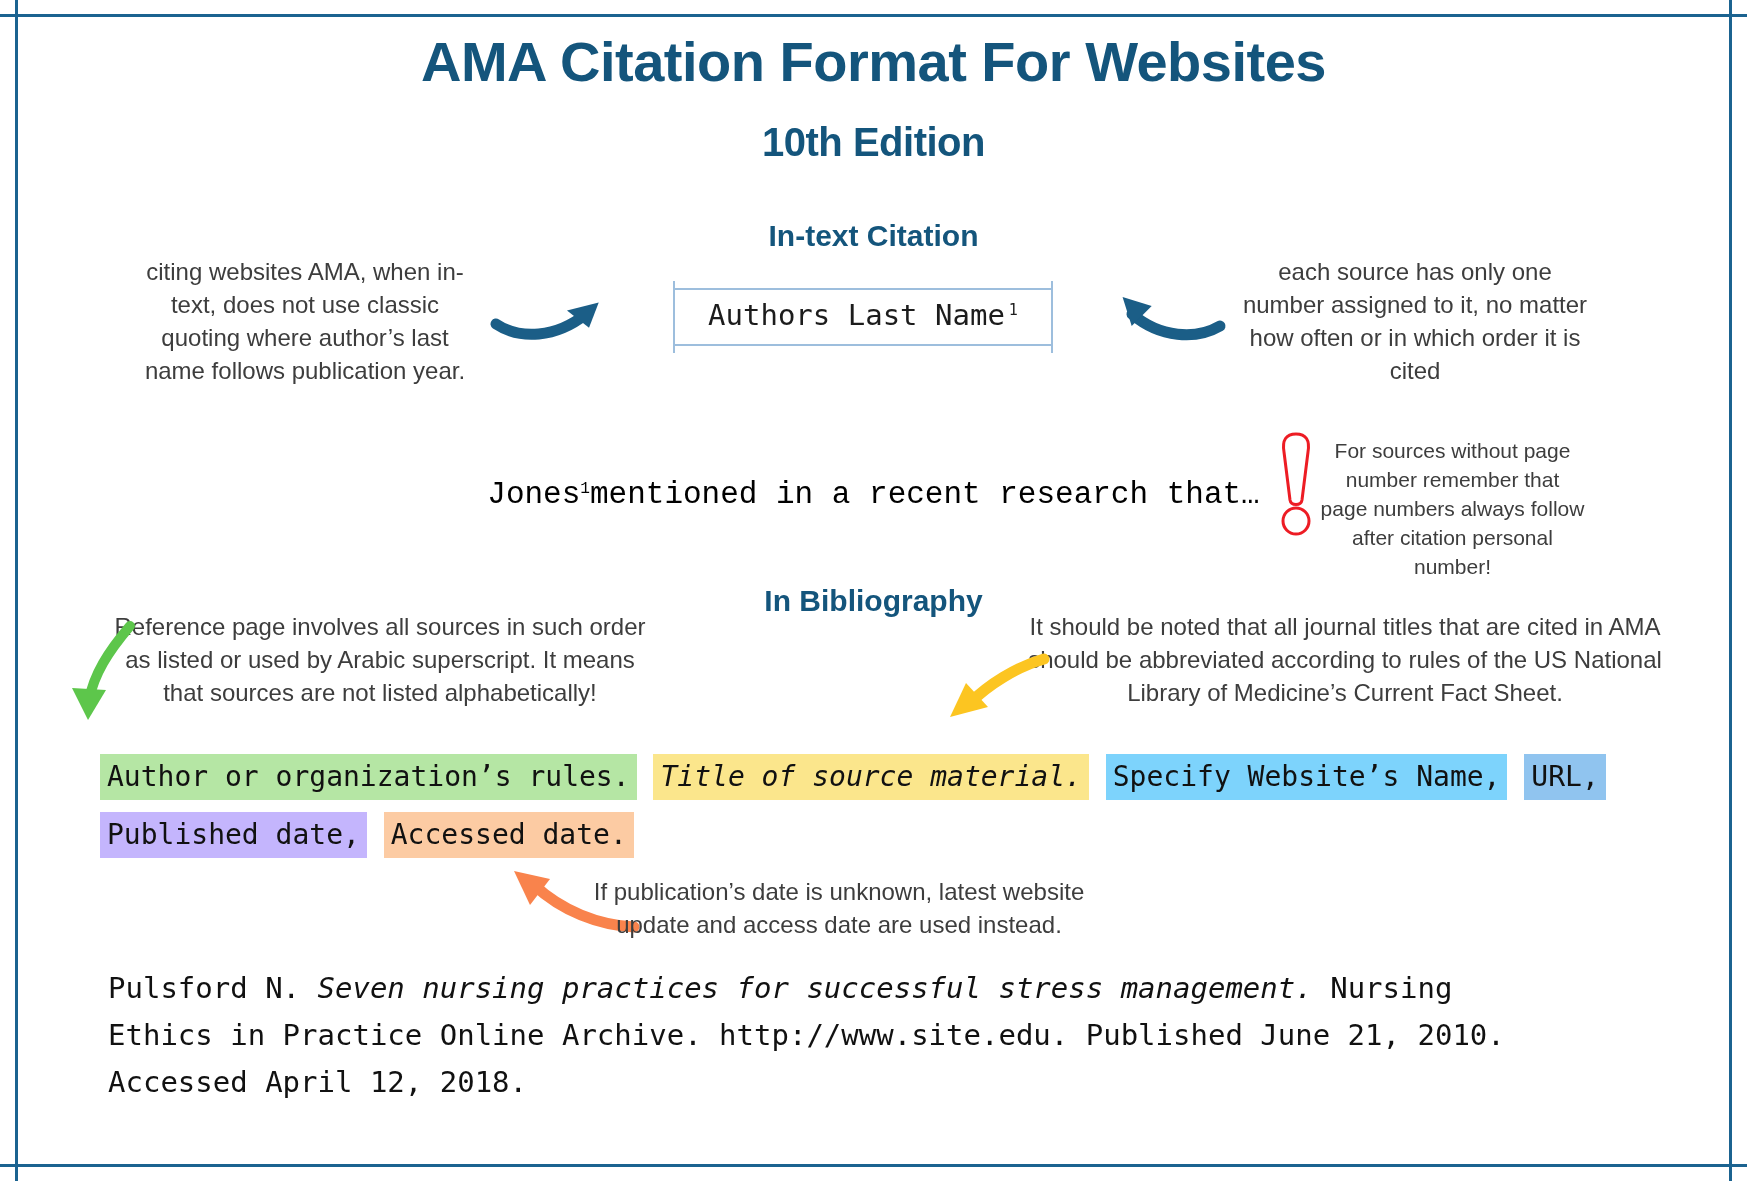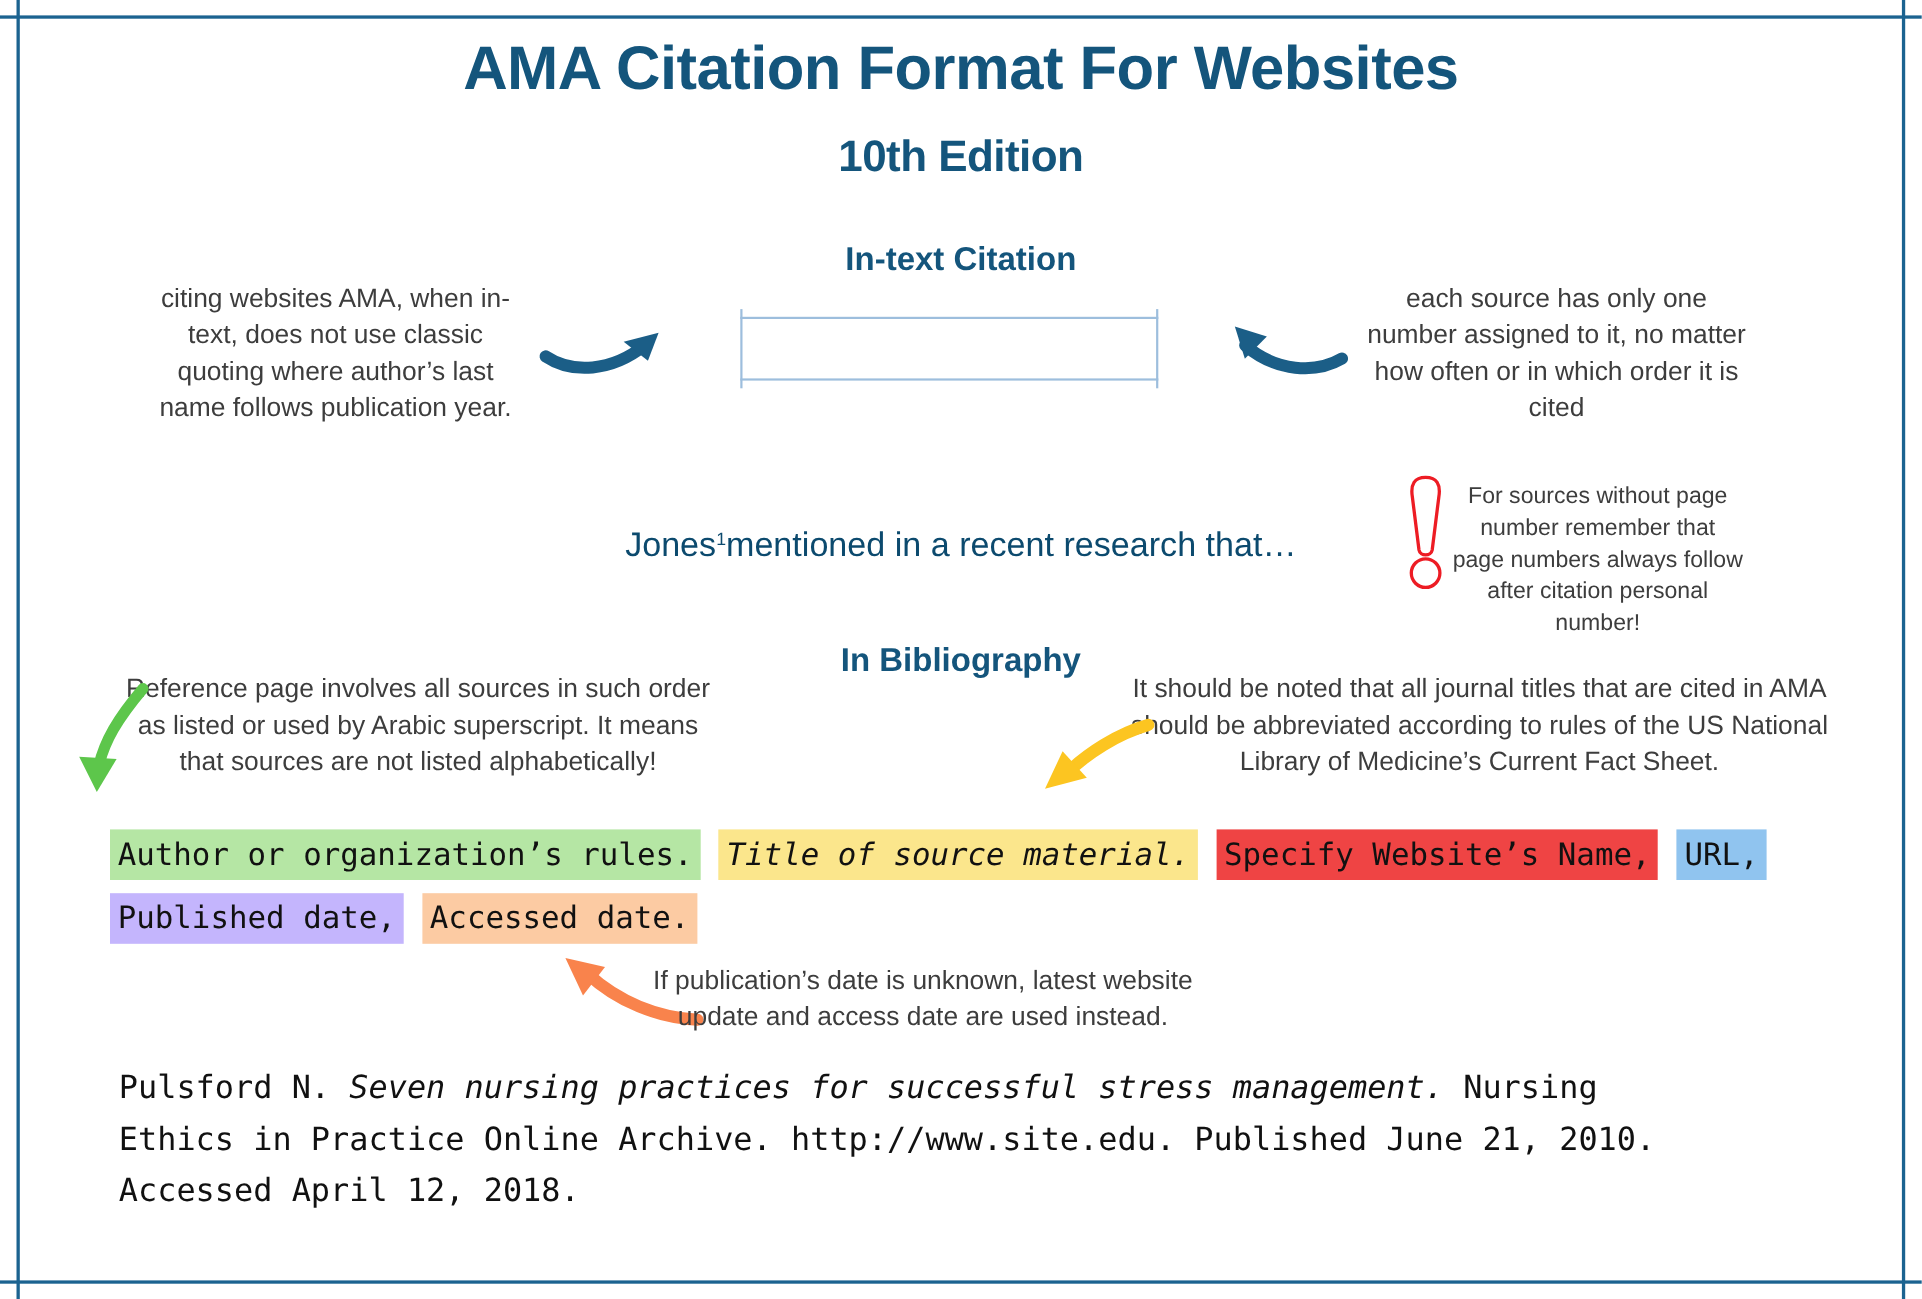--- a/index.html
+++ b/index.html
@@ -98,23 +98,23 @@
     font-size: 0.52em;
     vertical-align: 10px;
   }
 
   
   .intext-example {
     position: absolute;
     left: 0; right: 0;
     top: 477px;
     text-align: center;
-    font-family: Liberation Sans, sans-serif;
+    font-family: Liberation Mono, monospace;
     font-size: 31px;
-    color: #0c4a6e;
+    color: #000000;
     white-space: nowrap;
   }
 
   
   .template-block {
     position: absolute;
     left: 100px;
     top: 748px;
     width: 1530px;
     font-family: "DejaVu Sans Mono", monospace;
@@ -166,20 +166,23 @@
 <svg class="arrow-svg" style="left:1108px; top:278px;" width="120" height="70" viewBox="0 0 120 70">
   <path d="M112,48 C88,62 52,60 24,36" stroke="#1B5E87" stroke-width="11" fill="none" stroke-linecap="round"></path>
   <path d="M16,18 L44,30 L22,48 Z" fill="#1B5E87" transform="rotate(-6 24 32)"></path>
 </svg>
 
 <div class="author-box">
   <div class="cell-border cb-top"></div>
   <div class="cell-border cb-bottom"></div>
   <div class="cell-border cb-left"></div>
   <div class="cell-border cb-right"></div>
+  <div class="cell-text">
+    <span>Authors Last Name</span><span class="sup">1</span>
+  </div>
 </div>
 
 <div class="intext-example">
   <span>Jones</span><span class="sup-tight">1</span><span>mentioned in a recent research that…</span>
 </div>
 
 <svg class="excl-svg" style="left:1273px; top:428px;" width="46" height="110" viewBox="0 0 46 110">
   <path d="M23,6 C33,6 37,12 35,24 L29,72 C28,78 18,78 17,72 L11,24 C9,12 13,6 23,6 Z" fill="none" stroke="#ED1C24" stroke-width="3"></path>
   <circle cx="23" cy="93" r="13" fill="none" stroke="#ED1C24" stroke-width="3"></circle>
 </svg>
@@ -197,21 +200,21 @@
 </svg>
 
 <svg class="arrow-svg" style="left:940px; top:645px;" width="120" height="90" viewBox="0 0 120 90">
   <path d="M104,14 C76,22 48,40 30,58" stroke="#FCC521" stroke-width="11" fill="none" stroke-linecap="round"></path>
   <path d="M10,72 L26,38 L48,62 Z" fill="#FCC521"></path>
 </svg>
 
 <div class="template-block">
   <span class="hl" style="background:#B5E6A4;">Author or organization’s rules.</span>
   <span class="hl hl-italic" style="background:#FBE68C;">Title of source material.</span>
-  <span class="hl" style="background:#ef4444;">Specify Website’s Name,</span>
+  <span class="hl" style="background:#7dd3fc;">Specify Website’s Name,</span>
   <span class="hl" style="background:#90C4EF;">URL,</span>
   <br>
   <span class="hl" style="background:#c4b5fd;">Published date,</span>
   <span class="hl" style="background:#FCCBA3;">Accessed date.</span>
 </div>
 
 <svg class="arrow-svg" style="left:492px; top:865px;" width="160" height="100" viewBox="0 0 160 100">
   <path d="M142,62 C106,60 70,46 42,20" stroke="#F9834C" stroke-width="11" fill="none" stroke-linecap="round"></path>
   <path d="M22,6 L58,14 L38,40 Z" fill="#F9834C"></path>
 </svg>

